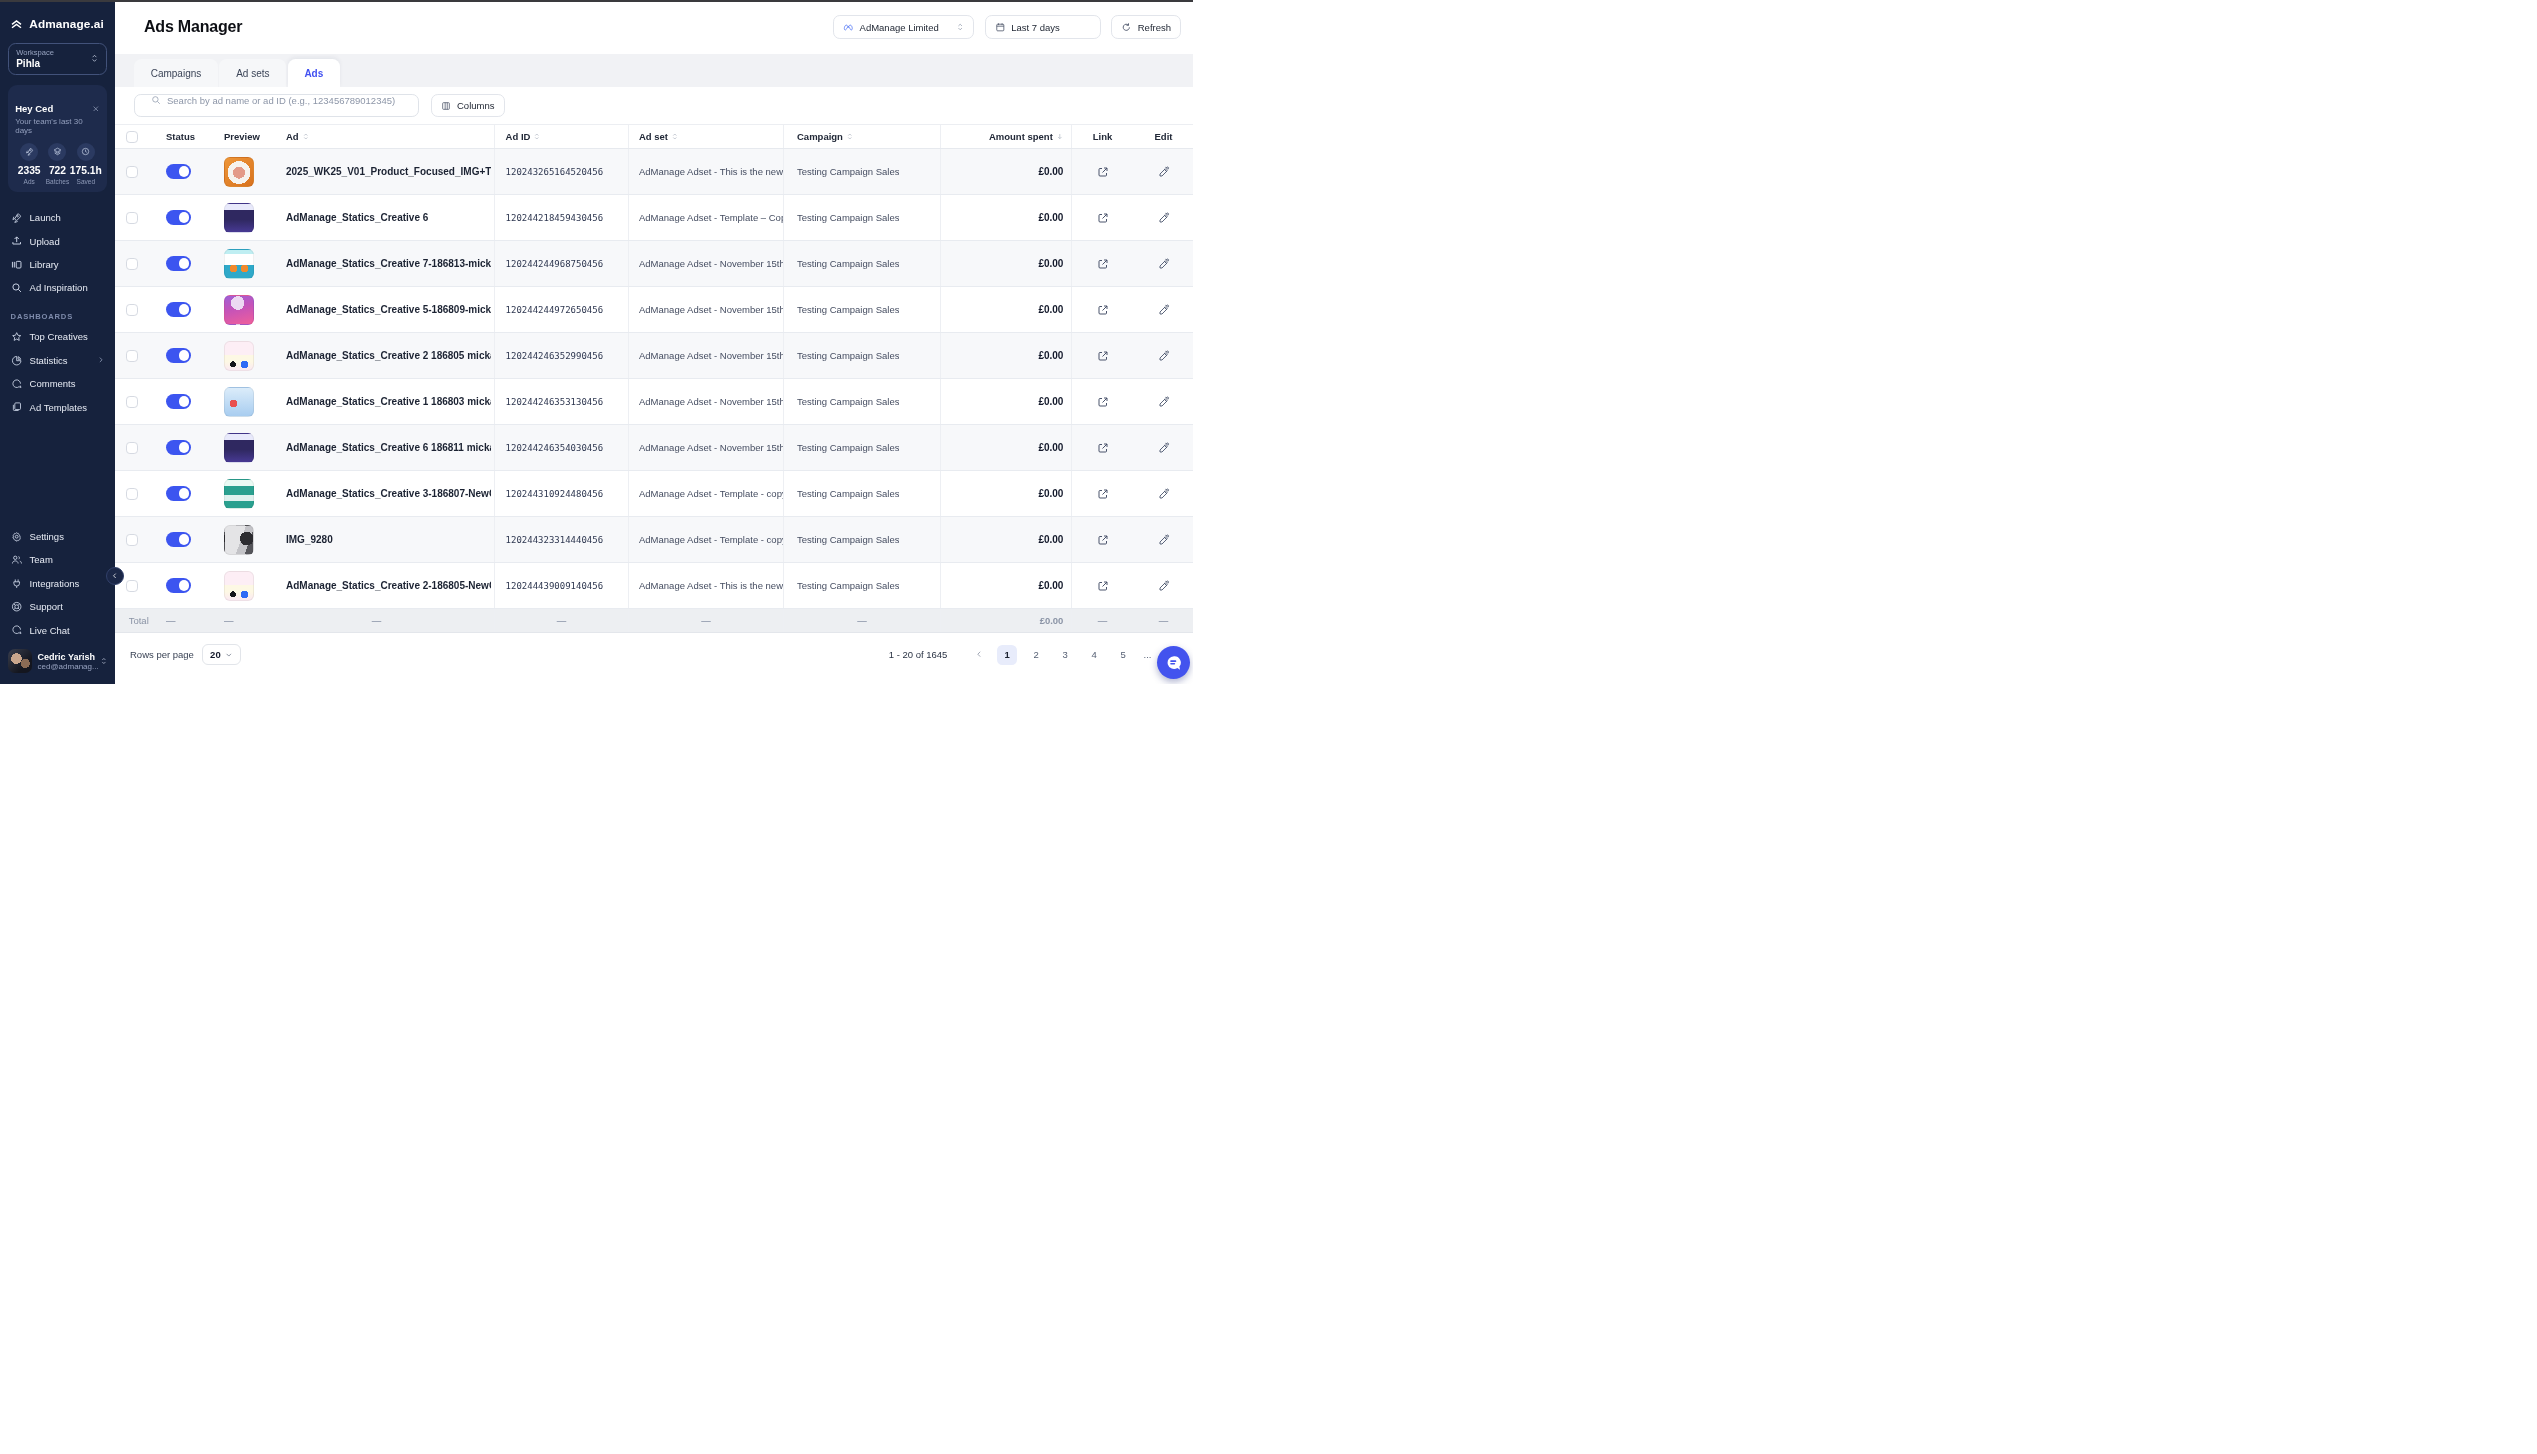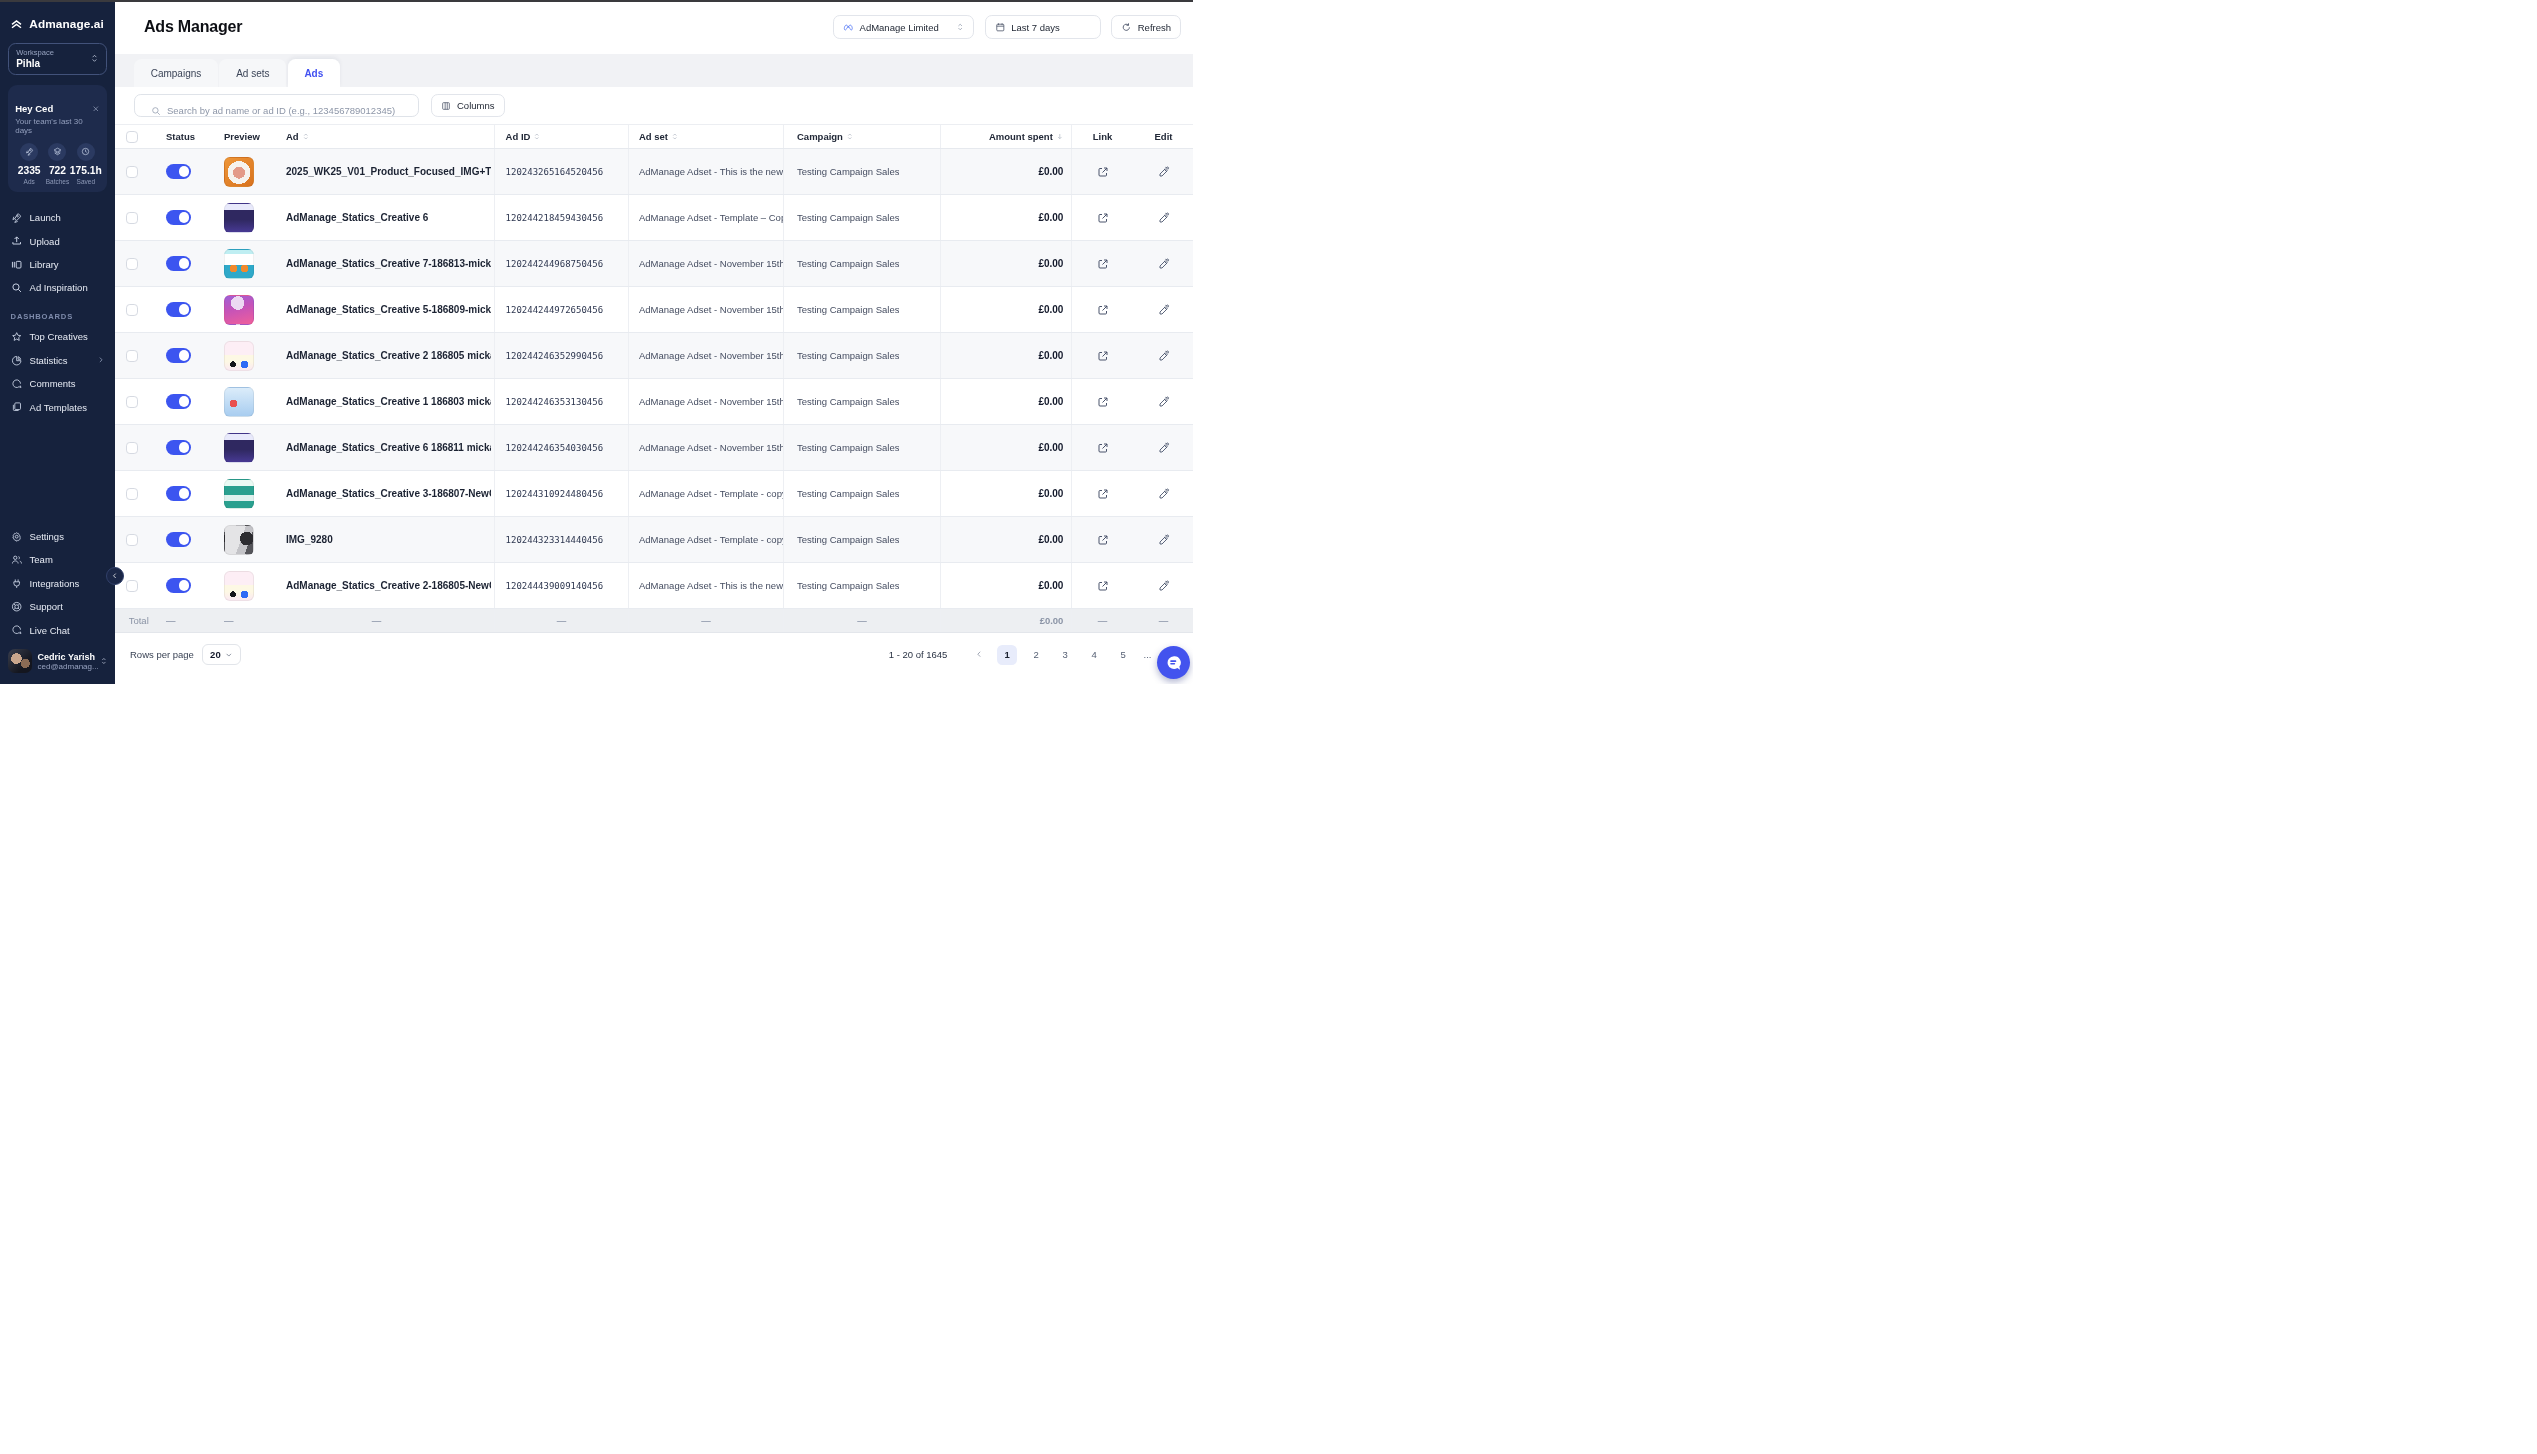--- a/index.html
+++ b/index.html
@@ -57,21 +57,21 @@
   .ctl.daterange { width:116px; }
   .ctl svg { width:10.6px; height:10.6px; stroke:#4a5368; flex:none; }
   .ctl .meta { stroke:#5b7ef5; }
   .ctl .updown { width:8.4px; height:10px; stroke:#8a93a6; }
 
   .tabband { background:#f1f2f5; height:33px; display:flex; align-items:flex-end; padding:0 0 0 19px; }
   .tab { height:28px; display:flex; align-items:center; justify-content:center; padding:0 16.7px; font-size:10px; font-weight:500; color:#3c4558; background:#f6f7f9; border-radius:7.6px 7.6px 0 0; cursor:pointer; margin-right:1.5px; }
   .tab.active { background:#fff; color:#4150f1; font-weight:700; box-shadow:0 -1.5px 4.6px rgba(20,30,60,.06); }
 
   .toolbar { display:flex; align-items:center; gap:12px; padding:6.8px 12px 6.8px 19px; background:#fff; }
-  .searchbox { width:285px; height:23.6px; border:0.8px solid #dfe3e9; border-radius:6.8px; display:flex; align-items:flex-end; gap:6px; padding:0 16px; }
+  .searchbox { width:285px; height:23.6px; border:0.8px solid #dfe3e9; border-radius:6.8px; display:flex; align-items:flex-start; gap:6px; padding:0 16px; }
   .searchbox svg { width:10px; height:10px; stroke:#99a2b3; flex:none; }
   .searchbox input { border:none; outline:none; flex:1; font-size:9.5px; color:#2a3344; font-family:"Liberation Sans",sans-serif; background:transparent; }
   .searchbox input::placeholder { color:#8d96a8; }
   .btn-columns { display:flex; align-items:center; gap:6px; height:23.6px; padding:0 9px; border:0.8px solid #e2e5eb; border-radius:6.8px; background:#fff; font-size:9.5px; color:#1c2330; cursor:pointer; }
   .btn-columns svg { width:10px; height:10px; stroke:#4a5368; }
 
   
   .table { flex:1; display:flex; flex-direction:column; min-height:0; }
   .grid { display:grid; grid-template-columns:36px 50px 58px 235px 134px 155px 157px 131px 62px 61px; align-items:center; }
   .thead { height:25px; border-top:0.8px solid #eceef2; border-bottom:0.8px solid #e6e9ee; }

